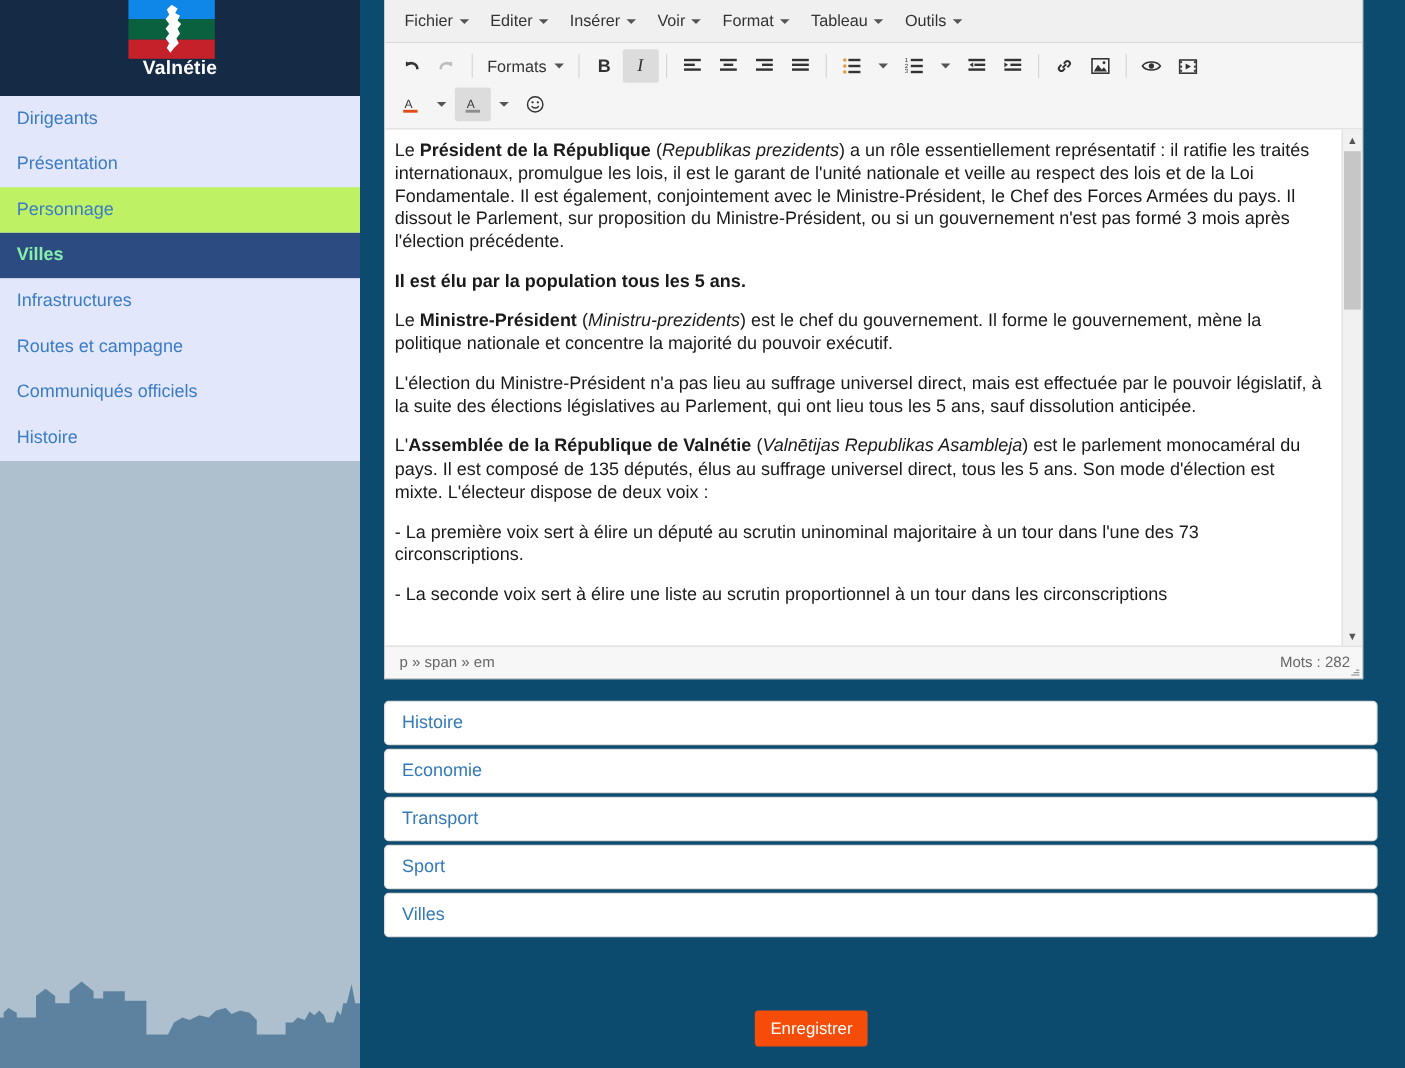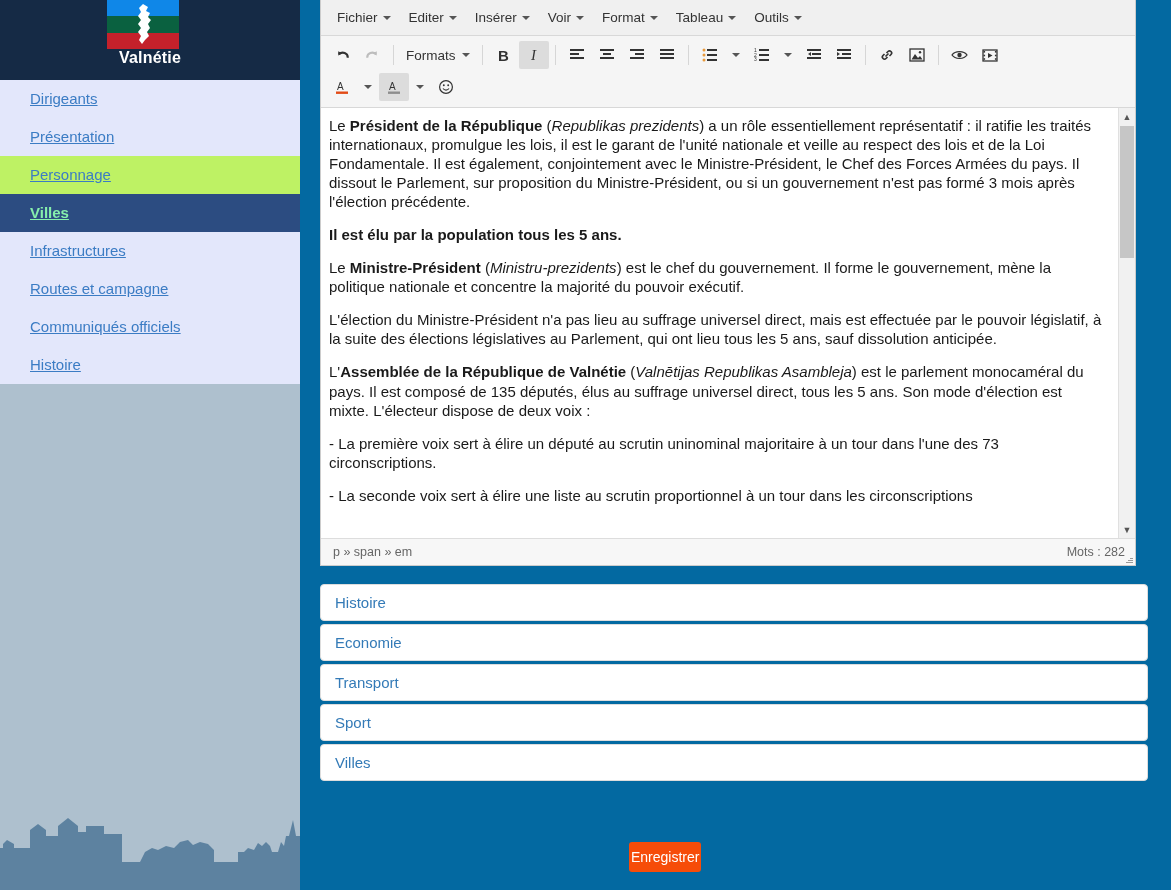--- a/index.html
+++ b/index.html
@@ -32,43 +32,42 @@
   .flag .s2 { position:absolute; left:0; top:33.34%; width:100%; height:33.34%; background:#0a6140; }
   .flag .s3 { position:absolute; left:0; top:66.68%; width:100%; height:33.32%; background:#c4212b; }
   .flag svg { position:absolute; left:0; top:0; width:100%; height:100%; }
   .brand-title {
     color:#ffffff; font-size:16px; font-weight:bold; letter-spacing:0.2px;
   }
 
   .nav { background:#e3e7fb; padding: 0; }
   .nav-item {
     display:block;
-    padding: 10px 30px;
+    padding: 10px 14px;
     font-size: 15px;
     color: #3b7cc4;
     line-height: 1.2;
     cursor: pointer;
     background: #e3e7fb;
-    text-decoration: underline;
   }
   .nav-item.active {
     background:#2c4c81;
     color:#ffffff;
     font-weight: bold;
   }
 
   .skyline {
     position:absolute; left:0; bottom:0; width:300px; height:100px;
   }
 
   
   .main {
     position:absolute; left:300px; top:0;
     width:871px; height:890px;
-    background:#0369a1;
+    background:#0c4a6e;
   }
 
   
   .editor {
     position:absolute; left:20px; top:-1px;
     width: 816px;
     border: 1px solid #cccccc;
     background:#ffffff;
   }
   .menubar {
@@ -168,21 +167,21 @@
     margin-bottom: 3px;
     cursor:pointer;
     font-size:15px; color:#337ab7;
   }
 
   .save-btn {
     position:absolute; left:329px; top:842px;
     background:#f64c09; color:#ffffff;
     border:none; border-radius:3px;
     font-size:14px; font-family:"Liberation Sans", sans-serif;
-    padding: 7px 2px;
+    padding: 7px 13px;
     cursor:pointer;
   }
 </style>
 </head>
 <body>
 
 <div class="page">
 
   <aside class="sidebar" style="background: rgb(174, 192, 206);">
     <div class="brand" style="background: rgb(21, 42, 69); flex-direction: column;">

